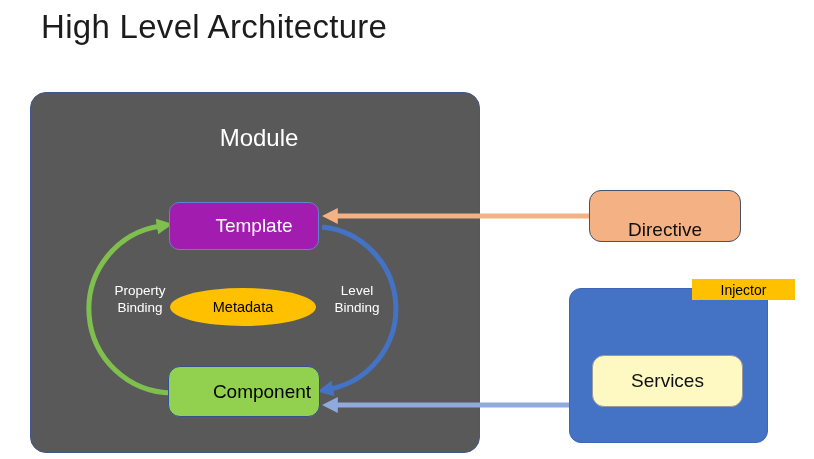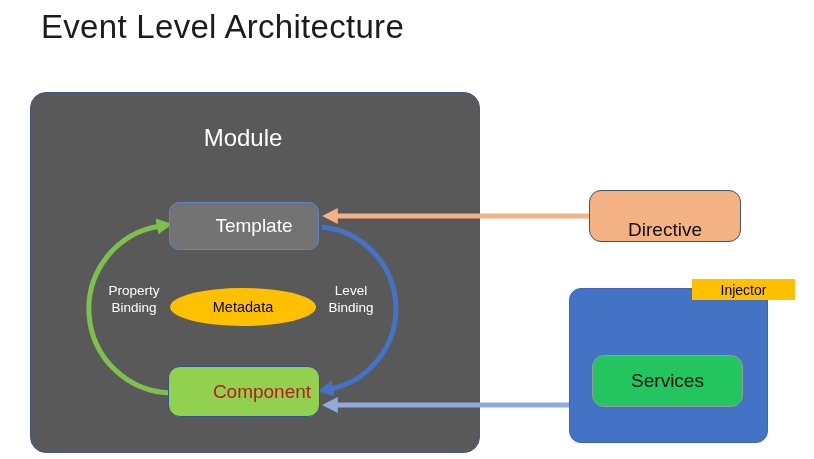--- a/index.html
+++ b/index.html
@@ -27,67 +27,68 @@
     top: 92px;
     width: 448px;
     height: 359px;
     background: #595959;
     border: 1px solid #44568f;
     border-radius: 16px;
     z-index: 1;
   }
   .module-label {
     position: absolute;
-    left: 168px;
+    left: 184px;
     top: 124px;
     width: 150px;
     text-align: center;
     color: #ffffff;
     font-size: 24px;
     z-index: 3;
   }
   svg.layer { position: absolute; left: 0; top: 0; pointer-events: none; }
   .arcs  { z-index: 2; }
   .front { z-index: 4; }
   .box {
     position: absolute;
     display: flex;
     align-items: center;
     justify-content: center;
     box-sizing: border-box;
     z-index: 3;
   }
   .template {
     left: 169px; top: 202px; width: 150px; height: 48px;
-    background: #737373;
+    background: #a21caf;
     border: 1.5px solid #5d84d0;
     border-radius: 10px;
     color: #ffffff; font-size: 19px; padding-left: 20px;
   }
   .component {
     left: 168px; top: 366px; width: 152px; height: 51px;
     background: #92D050;
     border: 1.5px solid #33518c;
     border-radius: 12px;
-    color: #b91c1c; font-size: 19px; padding-left: 36px;
+    color: #000000; font-size: 19px; padding-left: 36px;
   }
   .metadata {
     left: 170px; top: 288px; width: 146px; height: 38px;
     background: #FFC000;
     border-radius: 50%;
     color: #000000; font-size: 14.5px; font-weight: 400;
   }
   .bind-label {
     position: absolute;
     width: 84px;
     text-align: center;
     color: #ffffff;
     font-size: 13.5px;
     line-height: 17px;
     z-index: 3;
+    margin-left: 6px;
   }
   .bind-label span { display: block; }
   .property { left: 92px;  top: 282px; }
   .event    { left: 309px; top: 282px; }
   .directive {
     left: 589px; top: 190px; width: 152px; height: 52px;
     background: #F4B183;
     border: 1.5px solid #44546A;
     border-radius: 12px;
     color: #101010; font-size: 19px; align-items: flex-end;
@@ -103,33 +104,33 @@
   .injector-tag {
     position: absolute;
     left: 692px; top: 279px; width: 103px; height: 21px;
     background: #FFC000;
     display: flex; align-items: center; justify-content: center;
     color: #000000; font-size: 14px;
     z-index: 5;
   }
   .services {
     left: 592px; top: 355px; width: 151px; height: 52px;
-    background: #22c55e;
+    background: #fef9c3;
     border: 1.5px solid #9a9a9a;
     border-radius: 12px;
     color: #101010; font-size: 19px;
     z-index: 4;
   }
 </style>
 </head>
 <body>
 
 <div class="canvas">
 
-  <h1 class="title">Event Level Architecture</h1>
+  <h1 class="title">High Level Architecture</h1>
 
   <div class="module"></div>
 
   <svg class="layer arcs" width="814" height="459">
     <defs>
       <marker id="m-green" viewBox="0 0 10 10" refX="2" refY="5" markerWidth="3.2" markerHeight="3.2" orient="auto">
         <path d="M 0 0 L 10 5 L 0 10 z" fill="#7FBF4D"></path>
       </marker>
       <marker id="m-blue" viewBox="0 0 10 10" refX="2" refY="5" markerWidth="3.2" markerHeight="3.2" orient="auto">
         <path d="M 0 0 L 10 5 L 0 10 z" fill="#4472C4"></path>

